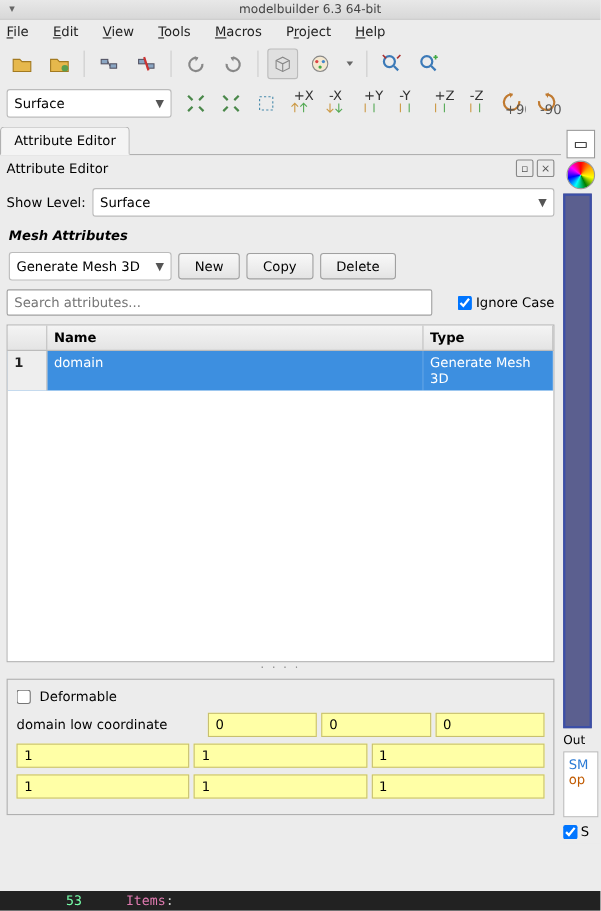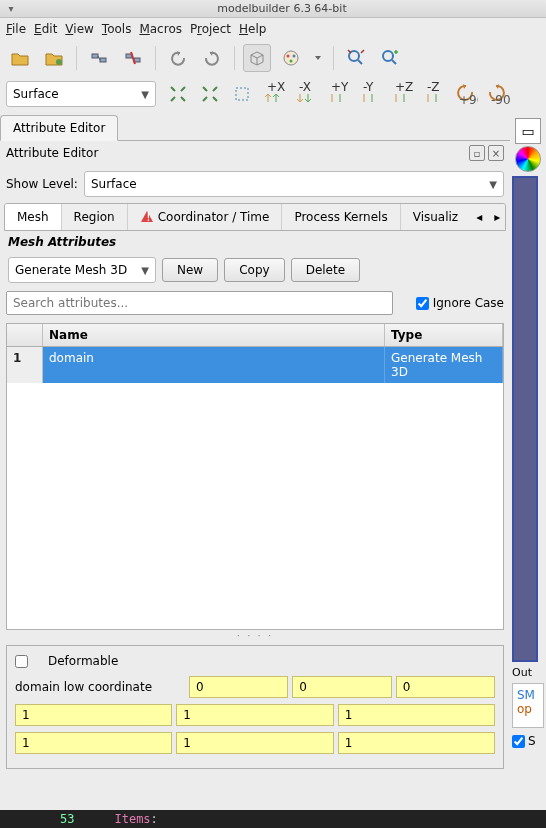--- a/index.html
+++ b/index.html
@@ -2,21 +2,21 @@
 <html><head>
 <meta charset="utf-8">
 <style>
 * { box-sizing: border-box; margin: 0; padding: 0; font-family: "DejaVu Sans", "Liberation Sans", sans-serif; font-size: 12px; }
 body { background: #ececec; width: 546px; height: 828px; overflow: hidden; position: relative; }
 
 .titlebar { height: 18px; background: linear-gradient(to bottom, #e8e8e8, #d8d8d8); border-bottom: 1px solid #c0c0c0; display: flex; align-items: center; }
 .titlebar .title { flex: 1; text-align: center; color: #444; font-size: 11px; }
 .titlebar .win-menu { width: 14px; height: 14px; margin-left: 4px; color: #666; font-size: 10px; display: flex; align-items: center; justify-content: center; }
 
-.menubar { height: 22px; background: #ececec; display: flex; align-items: center; padding: 0 6px; gap: 8px; }
+.menubar { height: 22px; background: #ececec; display: flex; align-items: center; padding: 0 6px; gap: 22px; }
 .menubar span { color: #222; }
 .menubar span u { text-decoration: underline; }
 
 .toolbar { background: #ececec; padding: 4px 6px; display: flex; align-items: center; gap: 6px; flex-wrap: wrap; }
 .toolbar .sep { width: 1px; height: 24px; background: #ccc; margin: 0 2px; }
 .tbtn { width: 28px; height: 28px; display: inline-flex; align-items: center; justify-content: center; border: 1px solid transparent; border-radius: 3px; }
 .tbtn:hover, .tbtn.active { background: #e0e0e0; border-color: #bbb; }
 
 .dropdown { height: 26px; border: 1px solid #bbb; background: #fff; border-radius: 3px; display: inline-flex; align-items: center; padding: 0 6px; position: relative; }
 .dropdown .dd-arrow { margin-left: auto; color: #555; font-size: 10px; }
@@ -64,29 +64,29 @@
 .table .tr { display: flex; }
 .table .tr.selected { background: #3d8fe0; color: #fff; }
 .table .td { padding: 4px 6px; border-right: 1px solid rgba(255,255,255,0.2); }
 .table .td.num { width: 36px; background: #eee; color: #222; font-weight: bold; border-right: 1px solid #c0c0c0; }
 .table .td.name { flex: 1; }
 .table .td.type { width: 118px; }
 
 .grip { text-align: center; color: #888; font-size: 10px; letter-spacing: 2px; }
 
 .props { margin: 4px 6px; border: 1px solid #b0b0b0; padding: 8px; }
-.props .check-row { display: flex; align-items: center; gap: 20px; margin-bottom: 8px; }
+.props .check-row { display: flex; align-items: center; gap: 8px; margin-bottom: 8px; }
 .props .prop-row { display: flex; align-items: center; margin-bottom: 6px; gap: 4px; }
 .props .prop-row .label { width: 170px; }
 .props .prop-row input { flex: 1; min-width: 0; height: 22px; background: #ffffa6; border: 1px solid #c8c070; padding: 0 6px; }
 
 .right-strip .box { width: 26px; height: 26px; border: 1px solid #999; background: #fff; margin: 2px auto; display: flex; align-items: center; justify-content: center; font-size: 14px; }
 .render-view { margin-top: 4px; width: 26px; height: 486px; background: #5b5f8f; border: 2px solid #3c4fa7; }
 .out-label { writing-mode: horizontal-tb; font-size: 11px; margin: 4px 0; }
-.code-strip { border: 1px solid #bbb; background: #fff; padding: 4px; height: 45px; overflow: hidden; font-family: monospace; font-size: 11px; }
+.code-strip { border: 1px solid #bbb; background: #fff; padding: 4px; height: 60px; overflow: hidden; font-family: monospace; font-size: 11px; }
 .code-strip .l1 { color: #2a7ad4; }
 .code-strip .l2 { color: #c05a00; }
 .bot-check { margin-top: 6px; display: flex; align-items: center; gap: 3px; }
 
 .footer-bar { position: absolute; bottom: 0; left: 0; right: 0; height: 18px; background: #222; display: flex; align-items: center; padding: 0 60px; }
 .footer-bar .num { color: #7fa; font-family: monospace; margin-right: 40px; }
 .footer-bar .red { color: #e07ab0; font-family: monospace; }
 .footer-bar .wh { color: #ccc; font-family: monospace; }
 
 svg { display: block; }
@@ -279,35 +279,20 @@
   </div>
 
   <div class="show-level">
     <span>Show Level:</span>
     <div class="dropdown">
       <span>Surface</span>
       <span class="dd-arrow">▼</span>
     </div>
   </div>
 
-  <div class="inner-tabs">
-    <div class="inner-tab active">Mesh</div>
-    <div class="inner-tab">Region</div>
-    <div class="inner-tab">
-      <svg width="14" height="14">
-            <path d="M7 1 L13 12 L1 12 Z" fill="#d44"></path>
-            <text x="6" y="11" font-size="9" fill="#fff">!</text>
-          </svg>
-      <span>Coordinator / Time</span>
-    </div>
-    <div class="inner-tab">Process Kernels</div>
-    <div class="inner-tab" style="border-right:none;">Visualiz</div>
-    <div class="scroll-arrow">◂</div>
-    <div class="scroll-arrow">▸</div>
-  </div>
 
   <div class="section-label">Mesh Attributes</div>
 
   <div class="gen-row">
     <div class="dropdown">
       <span>Generate Mesh 3D</span>
       <span class="dd-arrow">▼</span>
     </div>
     <button class="btn">New</button>
     <button class="btn">Copy</button>

